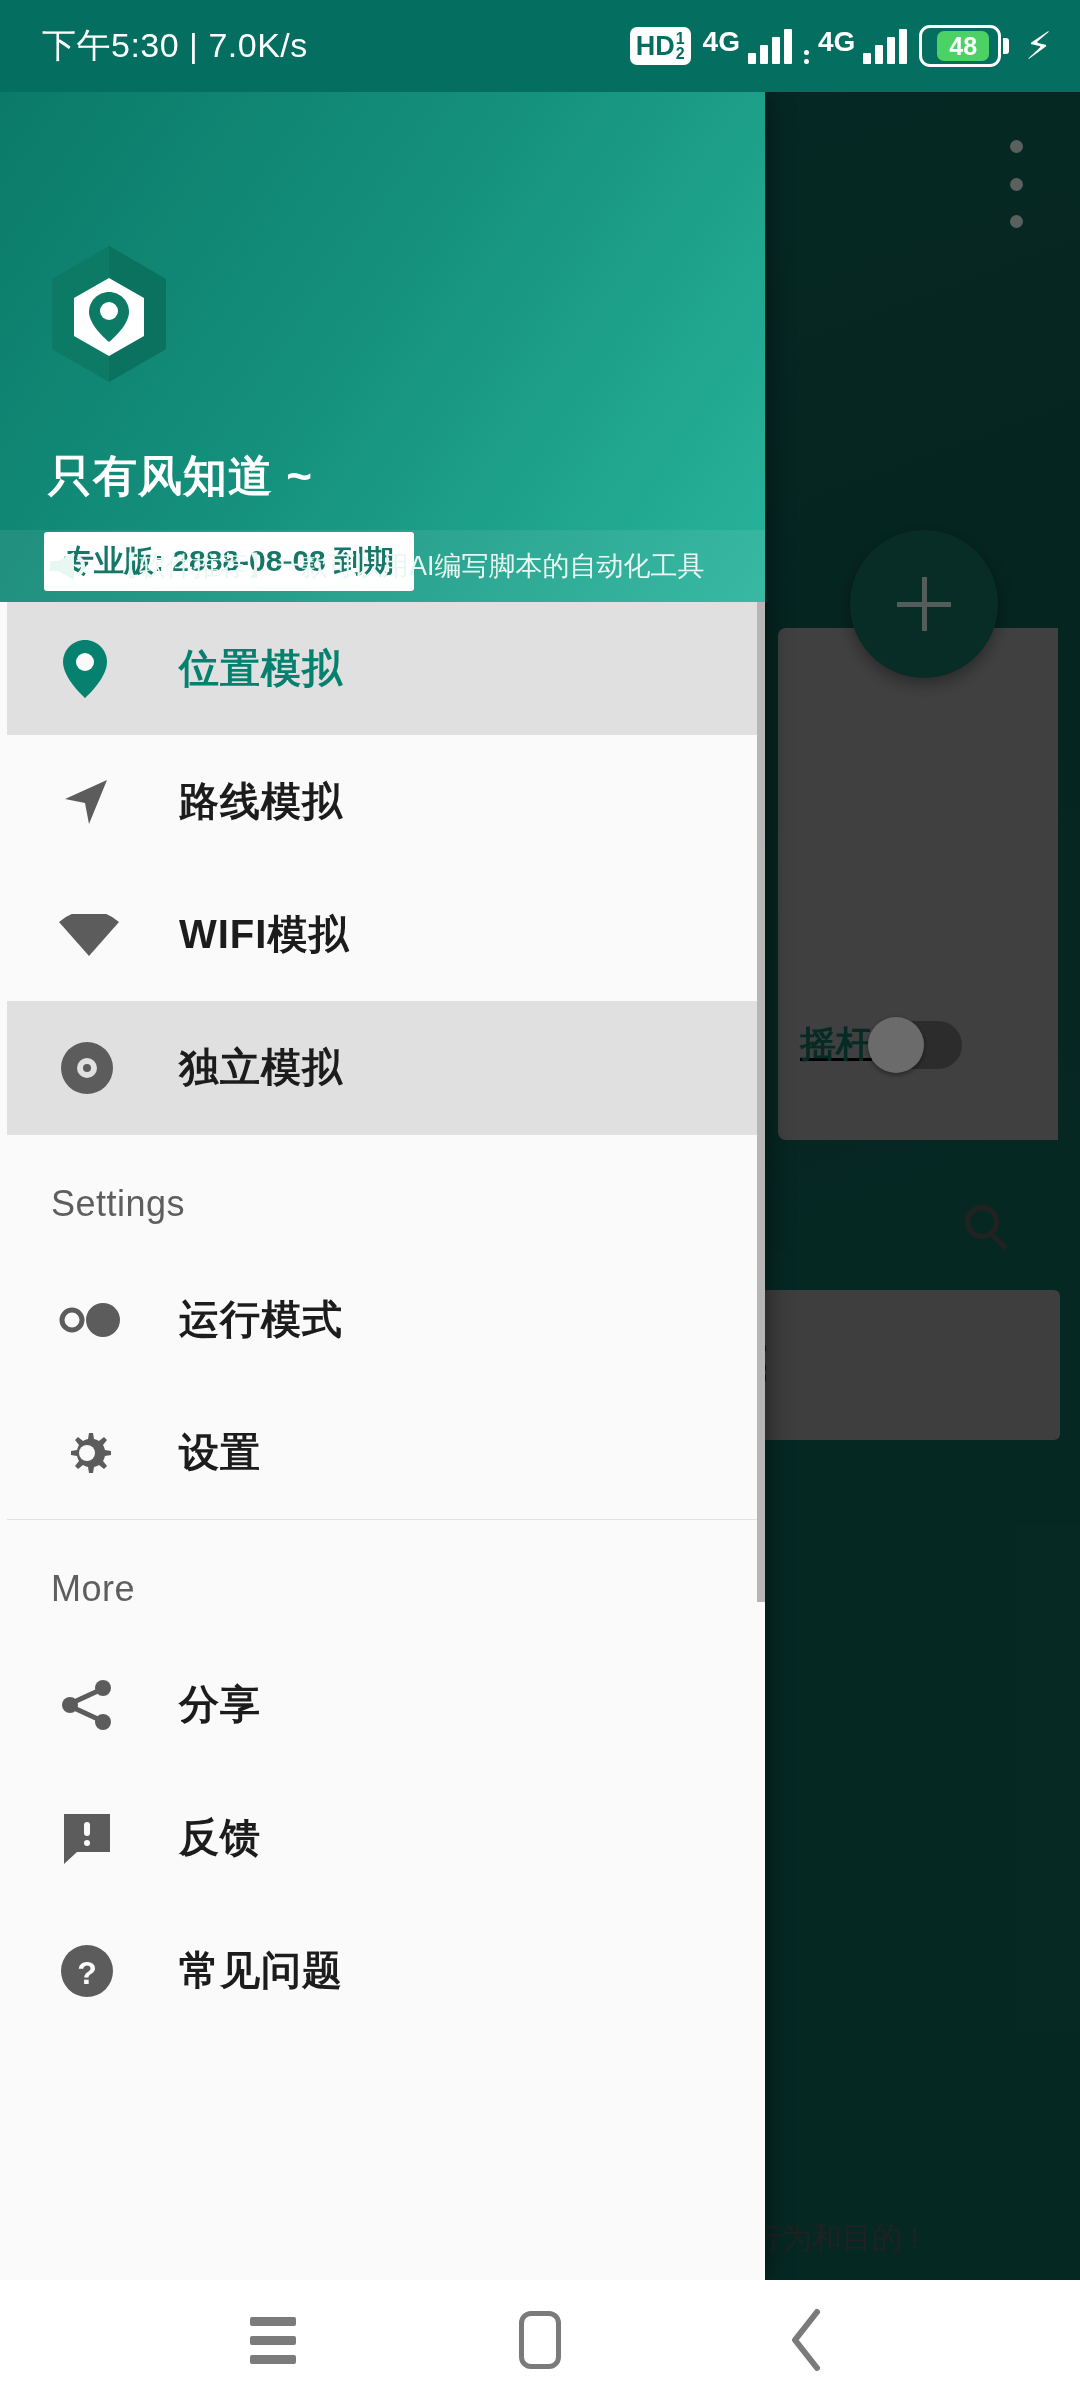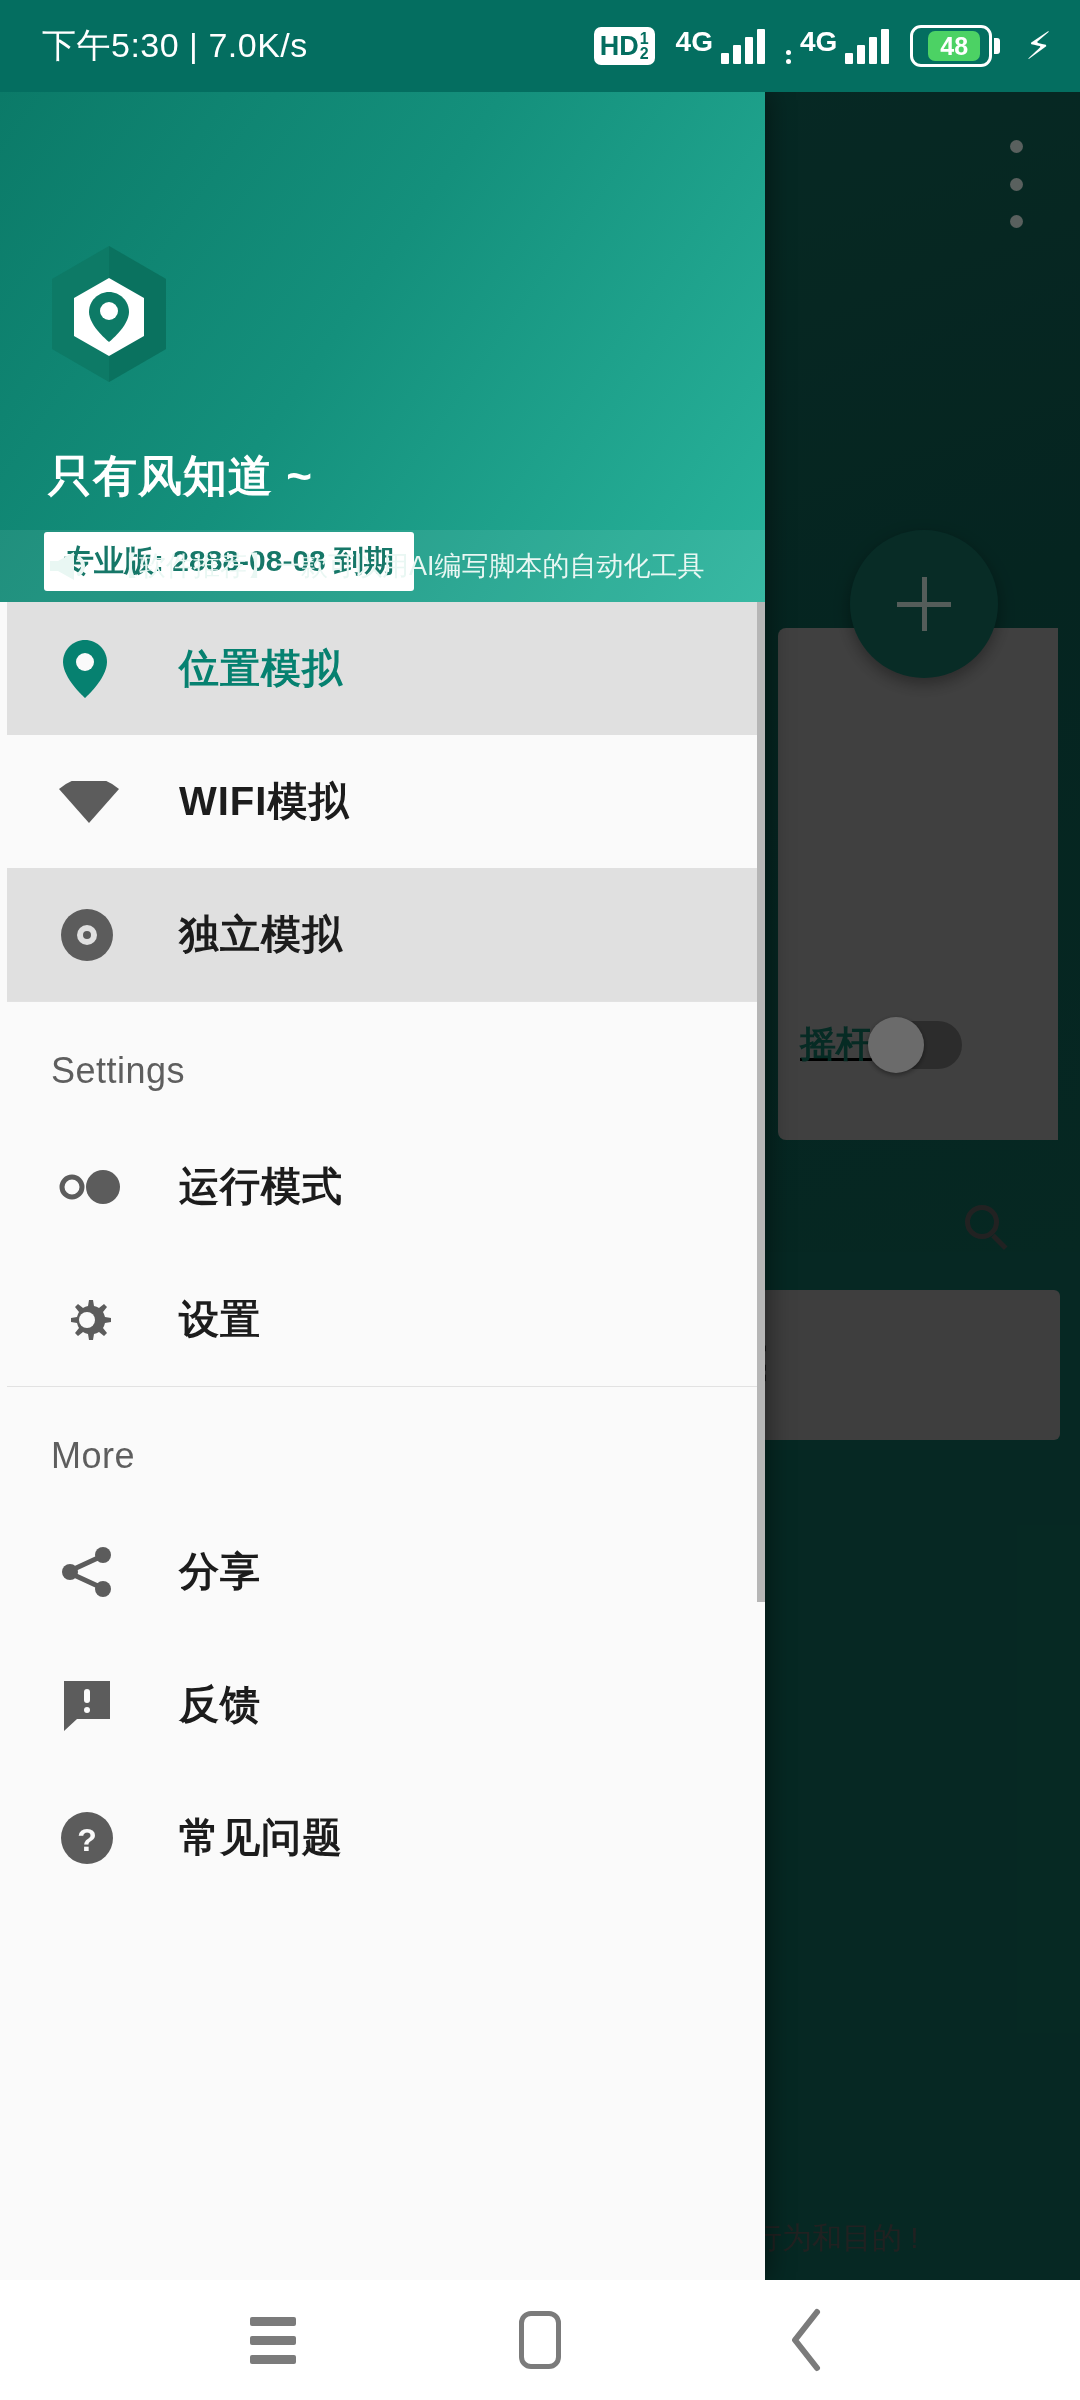--- a/index.html
+++ b/index.html
@@ -92,21 +92,21 @@
 
   
   #status-bar {
     position:absolute; left:0; top:0; width:1080px; height:92px;
     background:#046e60;
     display:flex; align-items:center; justify-content:space-between;
     padding:0 28px 0 42px;
     z-index:60;
   }
   #status-left { color:#ffffff; font-size:34px; letter-spacing:.5px; white-space:nowrap; }
-  #status-right { display:flex; align-items:center; gap:21px; }
+  #status-right { display:flex; align-items:center; gap:12px; }
 
   .hd-badge {
     display:inline-flex; align-items:center;
     background:#ffffff; color:#046e60; border-radius:7px;
     padding:1px 6px; height:38px; font-size:27px; font-weight:700; line-height:1;
   }
   .hd-badge .sup { display:flex; flex-direction:column; font-size:16px; line-height:.95; margin-left:1px; font-weight:700;}
 
   .sig { display:flex; align-items:flex-end; gap:7px; }
   .sig .g { color:#fff; font-size:28px; font-weight:700; margin-right:1px; align-self:flex-start; line-height:1; }
@@ -323,20 +323,28 @@
     <div class="nav-item active selected-light">
       <span class="ico">
         <svg width="52" height="62" viewBox="0 0 52 62">
           <path d="M26 2C13.8 2 4 11.8 4 24c0 16.5 22 36 22 36s22-19.5 22-36C48 11.8 38.2 2 26 2z" fill="#068170"></path>
           <circle cx="26" cy="24" r="9" fill="#fafafa"></circle>
         </svg>
       </span>
       <span class="label">位置模拟</span>
     </div>
 
+    <div class="nav-item">
+      <span class="ico">
+        <svg width="56" height="56" viewBox="0 0 56 56">
+          <path d="M48 6L6 25l20 4 4 21z" fill="#5c5c5c"></path>
+        </svg>
+      </span>
+      <span class="label">路线模拟</span>
+    </div>
 
     <div class="nav-item">
       <span class="ico">
         <svg width="60" height="42" viewBox="0 0 60 42">
           <path d="M30 42L0 8A45 45 0 0160 8z" fill="#5c5c5c"></path>
         </svg>
       </span>
       <span class="label">WIFI模拟</span>
     </div>
 

